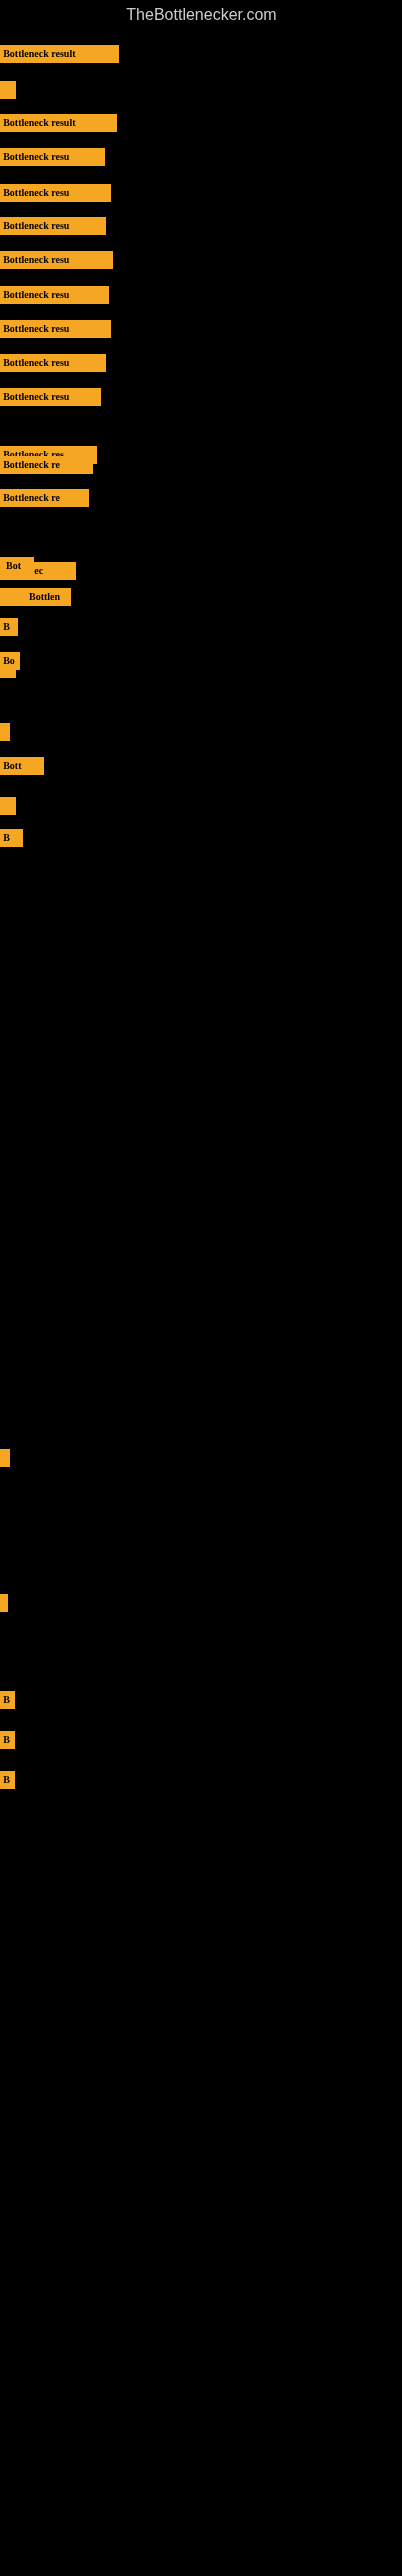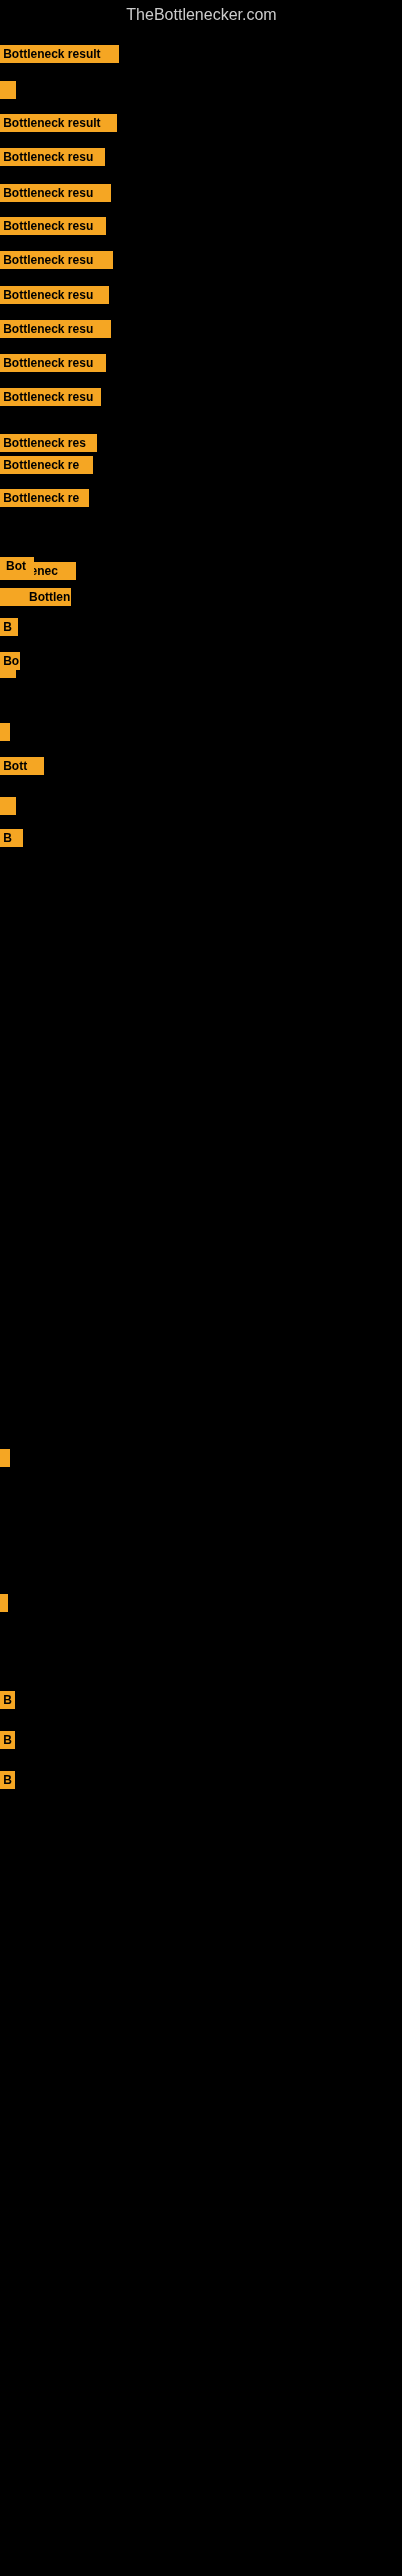--- a/index.html
+++ b/index.html
@@ -25,47 +25,48 @@
       top: 0;
       left: 0;
       right: 0;
     }
 
     .bottleneck-bar {
       position: absolute;
       left: 0;
       background-color: #f5a623;
       color: #000000;
-      font-size: 12px;
+      font-size: 10px;
       font-weight: bold;
       padding: 1.6px 3.2px;
       white-space: nowrap;
       overflow: hidden;
       display: flex;
       align-items: center;
       height: 17.7px;
+      font-family: Liberation Serif, serif;
     }
   </style>
 </head>
 <body>
 
 <div class="site-title">TheBottlenecker.com</div>
 
 <div class="bottleneck-bar" style="top: 45px; width: 119px;">Bottleneck result</div>
 <div class="bottleneck-bar" style="top: 81px; width: 16px;"></div>
 <div class="bottleneck-bar" style="top: 114px; width: 117px;">Bottleneck result</div>
 <div class="bottleneck-bar" style="top: 148px; width: 105px;">Bottleneck resu</div>
 <div class="bottleneck-bar" style="top: 184px; width: 111px;">Bottleneck resu</div>
 <div class="bottleneck-bar" style="top: 217px; width: 106px;">Bottleneck resu</div>
 <div class="bottleneck-bar" style="top: 251px; width: 113px;">Bottleneck resu</div>
 <div class="bottleneck-bar" style="top: 286px; width: 109px;">Bottleneck resu</div>
 <div class="bottleneck-bar" style="top: 320px; width: 111px;">Bottleneck resu</div>
 <div class="bottleneck-bar" style="top: 354px; width: 106px;">Bottleneck resu</div>
 <div class="bottleneck-bar" style="top: 388px; width: 101px;">Bottleneck resu</div>
-<div class="bottleneck-bar" style="top: 434px; width: 97px;">Bottleneck res</div>
+<div class="bottleneck-bar" style="top: 446px; width: 97px;">Bottleneck res</div>
 <div class="bottleneck-bar" style="top: 456px; width: 93px;">Bottleneck re</div>
 <div class="bottleneck-bar" style="top: 489px; width: 89px;">Bottleneck re</div>
 <div class="bottleneck-bar" style="top: 523px; width: 76px; margin-top: 39px;">Bottlenec</div>
 <div class="bottleneck-bar" style="top: 557px; width: 34px; padding-left: 6px;">Bot</div>
 <div class="bottleneck-bar" style="top: 588px; width: 71px; padding-left: 29px;">Bottlen</div>
 <div class="bottleneck-bar" style="top: 618px; width: 17.7px;">B</div>
 <div class="bottleneck-bar" style="top: 660px; width: 16px;"></div>
 <div class="bottleneck-bar" style="top: 652px; width: 20px;">Bo</div>
 <div class="bottleneck-bar" style="top: 723px; width: 9.7px;"></div>
 <div class="bottleneck-bar" style="top: 757px; width: 44px;">Bott</div>

